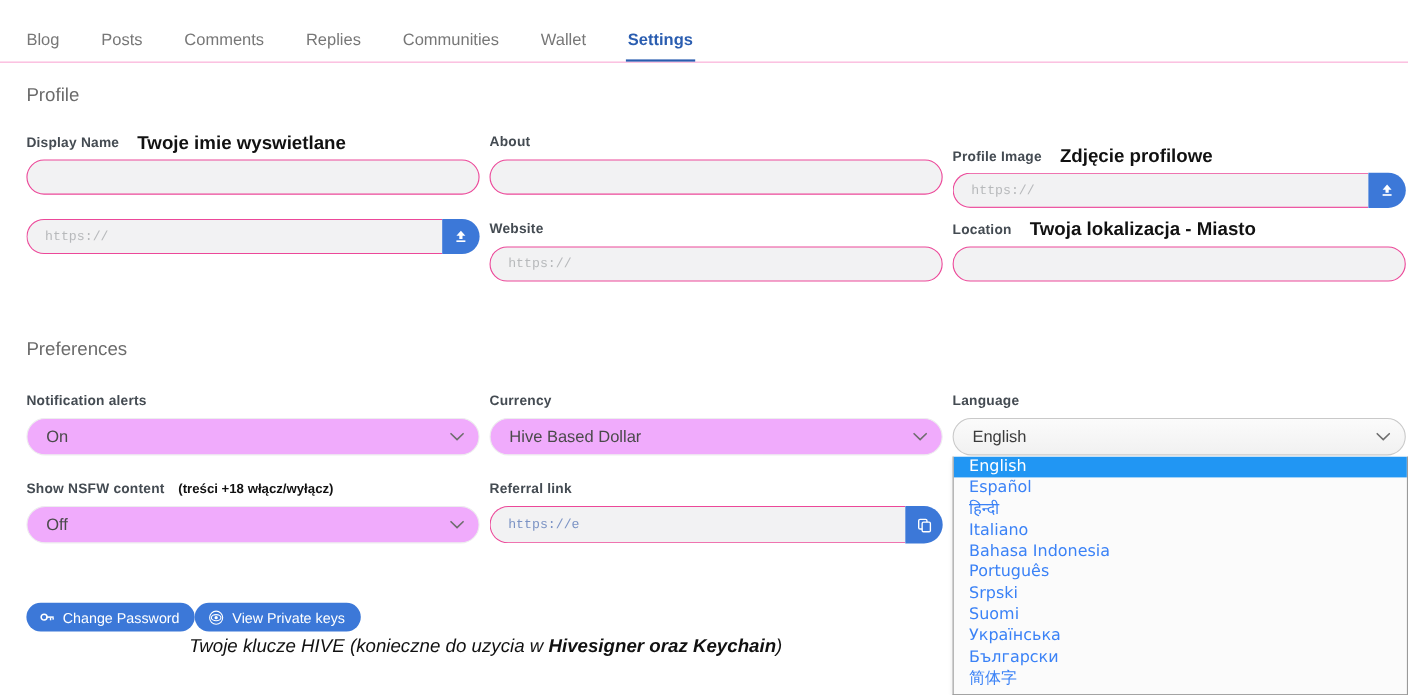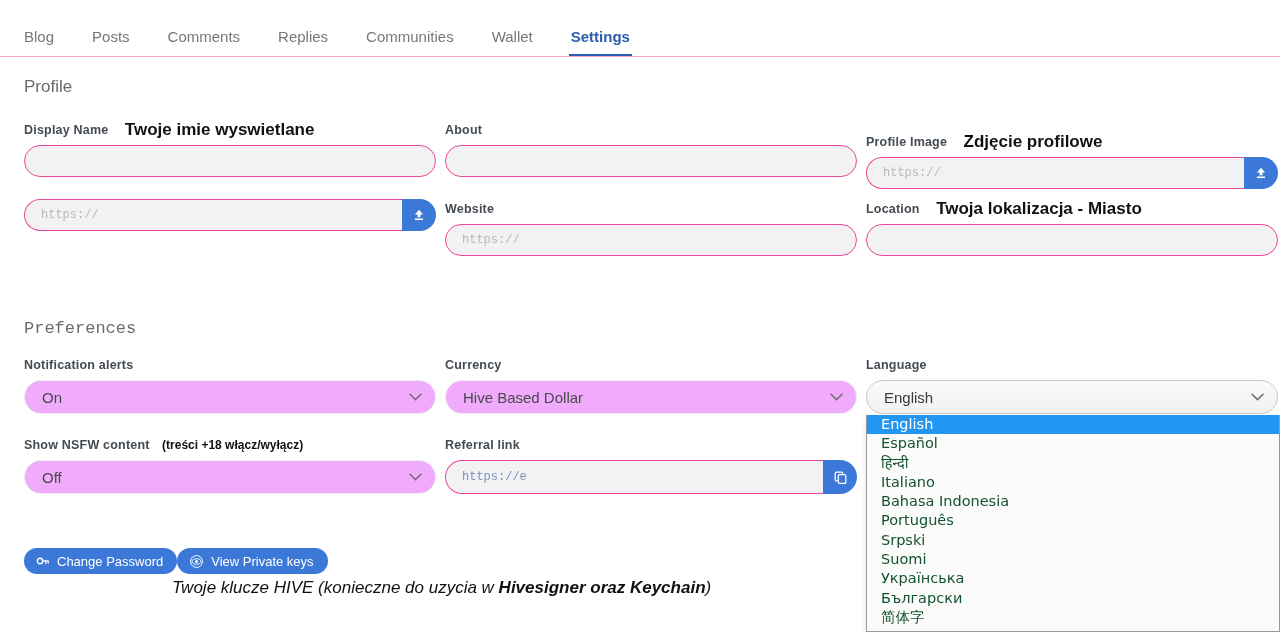--- a/index.html
+++ b/index.html
@@ -27,21 +27,21 @@
     content: ""; position: absolute; left: -2px; right: -2px; bottom: 0;
     height: 2px; background: #2a5db0;
   }
 
   
   .section-title {
     position: absolute; font-size: 17px; color: #6b6b6b; font-weight: 400;
     left: 24px;
   }
   #profile-title { top: 77px; }
-  #prefs-title { top: 319px; font-family: Liberation Mono, monospace; }
+  #prefs-title { top: 308px; }
 
   
   .field { position: absolute; }
   .col1 { left: 24px;  width: 412px; }
   .col2 { left: 445px; width: 412px; }
   .col3 { left: 866px; width: 412px; }
 
   .flabel {
     font-size: 12.5px; font-weight: bold; color: #444b52;
     letter-spacing: .2px; display: inline-block; line-height: 14px;
@@ -94,21 +94,21 @@
     border: 1px solid #c9c9c9; color: #3b3b3b;
   }
 
   .dropdown {
     position: absolute; left: 866px; top: 415px; width: 414px; height: 217px;
     background: #fbfbfb; border: 1px solid #9a9a9a; border-top: none;
     overflow: hidden; z-index: 50; box-shadow: 0 2px 5px rgba(0,0,0,.12);
   }
   .opt {
     height: 19.3px; line-height: 19.3px; padding: 0 0 0 14px;
-    font-size: 14.5px; color: #14532d; white-space: nowrap; cursor: pointer;
+    font-size: 14.5px; color: #3b82f6; white-space: nowrap; cursor: pointer;
     font-family: "DejaVu Sans", sans-serif;
   }
   .opt.selected { background: #2196f3; color: #fff; }
 
   
   .btnrow { position: absolute; left: 24px; top: 548px; display: flex; }
   .pill {
     display: inline-flex; align-items: center; gap: 7px;
     background: #3c78d8; color: #fff; border: none; border-radius: 16px;
     height: 26px; padding: 0 14px 0 12px; font-size: 13px; cursor: pointer;

